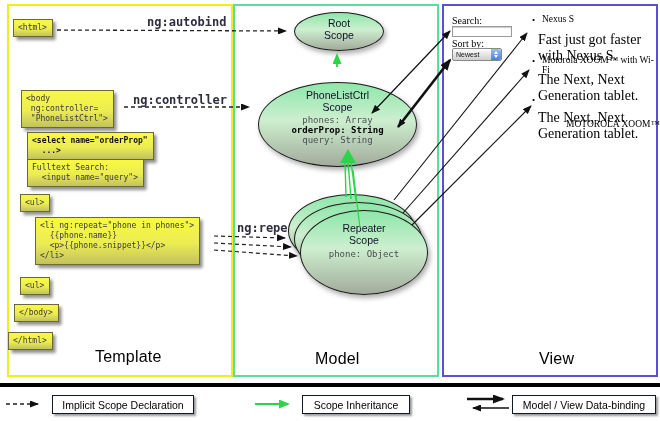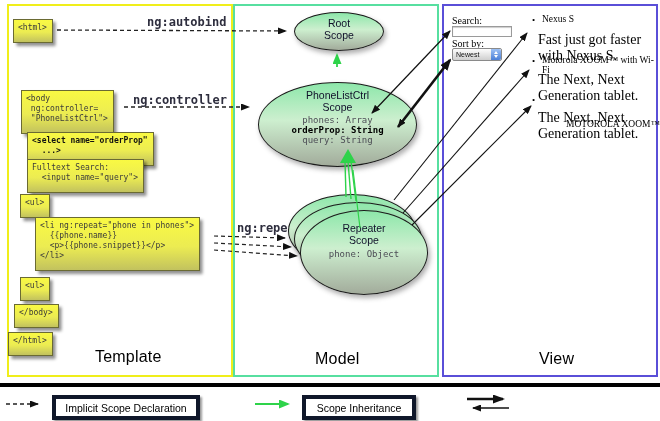--- a/index.html
+++ b/index.html
@@ -7,21 +7,21 @@
           font-family:"Liberation Sans",sans-serif;}
   
   .panel{position:absolute;top:4px;height:369px;background:#fff;}
   .panel.template{left:7px;width:222px;border:2px solid #f0ee1a;}
   .panel.model{left:233px;width:202px;border:2px solid #57dfa0;}
   .panel.view{left:442px;width:212px;border:2px solid #5a4fd8;}
   .col-label{position:absolute;font-size:16px;color:#000;letter-spacing:.2px;}
   
   .code-box{position:absolute;z-index:2;white-space:pre;
             font-family:"DejaVu Sans Mono",monospace;font-size:8px;line-height:10px;
-            color:#3a3a3a;padding:3px 5px 9px 4px;
+            color:#3a3a3a;padding:3px 5px 3px 4px;
             background:linear-gradient(180deg,#f9f943 0%,#ecec52 55%,#c2c25e 100%);
             border:1px solid #6a6a33;box-shadow:2.5px 3px 3px rgba(0,0,0,.45);}
   .code-box.bold{font-weight:bold;color:#111;}
   .anno{position:absolute;z-index:2;font-family:"DejaVu Sans Mono",monospace;
         font-size:12px;font-weight:bold;color:#2e2e3e;}
   
   .ellipse{position:absolute;z-index:2;border-radius:50%;
            border:1.5px solid #1b1b1b;text-align:center;
            background:linear-gradient(180deg,#8de7aa 0%,#cdefcf 45%,#a2ab9b 100%);
            box-shadow:2px 3px 5px rgba(50,50,50,.4);}
@@ -45,21 +45,21 @@
   .tri-up{width:0;height:0;border-left:2.5px solid transparent;border-right:2.5px solid transparent;
           border-bottom:3px solid #fff;}
   .tri-down{width:0;height:0;border-left:2.5px solid transparent;border-right:2.5px solid transparent;
             border-top:3px solid #fff;}
   .bullet{position:absolute;z-index:2;font-family:"Liberation Serif",serif;font-size:9px;color:#000;}
   .item-name{position:absolute;z-index:2;font-family:"Liberation Serif",serif;font-size:9.5px;color:#000;}
   .item-desc{position:absolute;z-index:2;font-family:"Liberation Serif",serif;font-size:14px;color:#000;}
   
   .sep{position:absolute;left:0;top:383px;width:660px;height:4px;background:#000;}
   .legend-box{position:absolute;top:395px;height:17px;z-index:2;background:#fff;
-              border:4px solid #0f172a;box-shadow:1.5px 1.5px 2px rgba(0,0,0,.4);
+              border:1px solid #0f172a;box-shadow:1.5px 1.5px 2px rgba(0,0,0,.4);
               display:flex;align-items:center;justify-content:center;
               font-size:10.5px;color:#000;}
   
   .overlay{position:absolute;left:0;top:0;z-index:4;pointer-events:none;}
 </style>
 </head>
 <body>
 
 <div class="canvas">
 
@@ -134,20 +134,21 @@
   <div class="item-name" style="left:542px;top:55px;">Motorola XOOM™  with Wi-Fi</div>
   <div class="item-desc" style="left:538px;top:72px;">The Next, Next Generation tablet.</div>
 
   <div class="bullet" style="left:532px;top:95px;">•</div>
   <div class="item-name" style="left:566px;top:94px;margin-top:25px;">MOTOROLA XOOM™</div>
   <div class="item-desc" style="left:538px;top:110px;">The Next, Next Generation tablet.</div>
 
   <div class="sep"></div>
   <div class="legend-box" style="left:52px;width:140px;">Implicit Scope Declaration</div>
   <div class="legend-box" style="left:302px;width:106px;">Scope Inheritance</div>
+  <div class="legend-box" style="left:512px;width:142px;">Model / View Data-binding</div>
 
   <svg class="overlay" width="660" height="421" viewBox="0 0 660 421">
     <defs>
       <marker id="mB" markerUnits="userSpaceOnUse" markerWidth="9" markerHeight="7" refX="8" refY="3.5" orient="auto">
         <path d="M0,0 L9,3.5 L0,7 Z" fill="#111"></path>
       </marker>
       <marker id="mBL" markerUnits="userSpaceOnUse" markerWidth="12" markerHeight="9" refX="10" refY="4.5" orient="auto">
         <path d="M0,0 L12,4.5 L0,9 Z" fill="#111"></path>
       </marker>
       <marker id="mBs" markerUnits="userSpaceOnUse" markerWidth="9" markerHeight="7" refX="1" refY="3.5" orient="auto">

